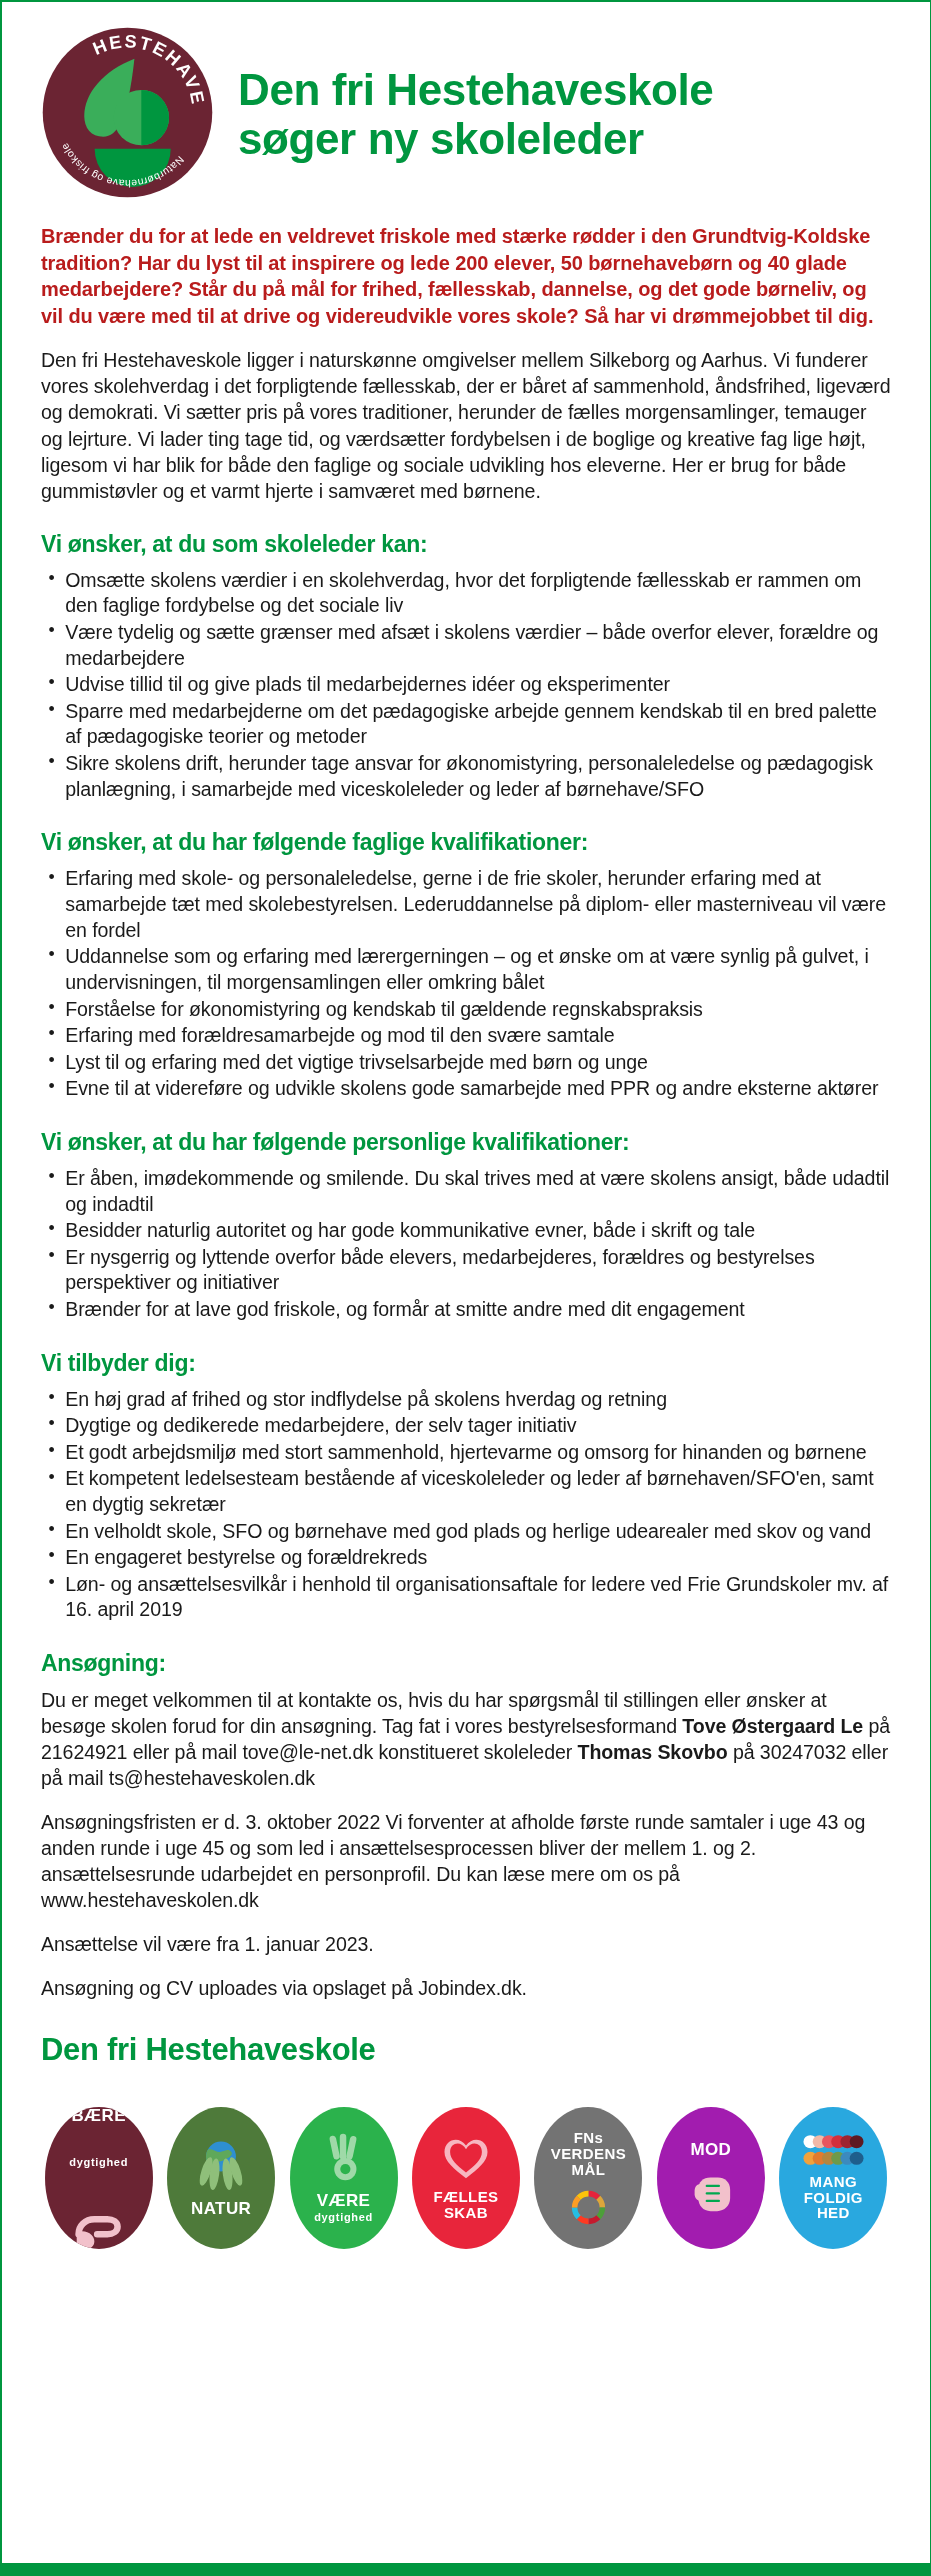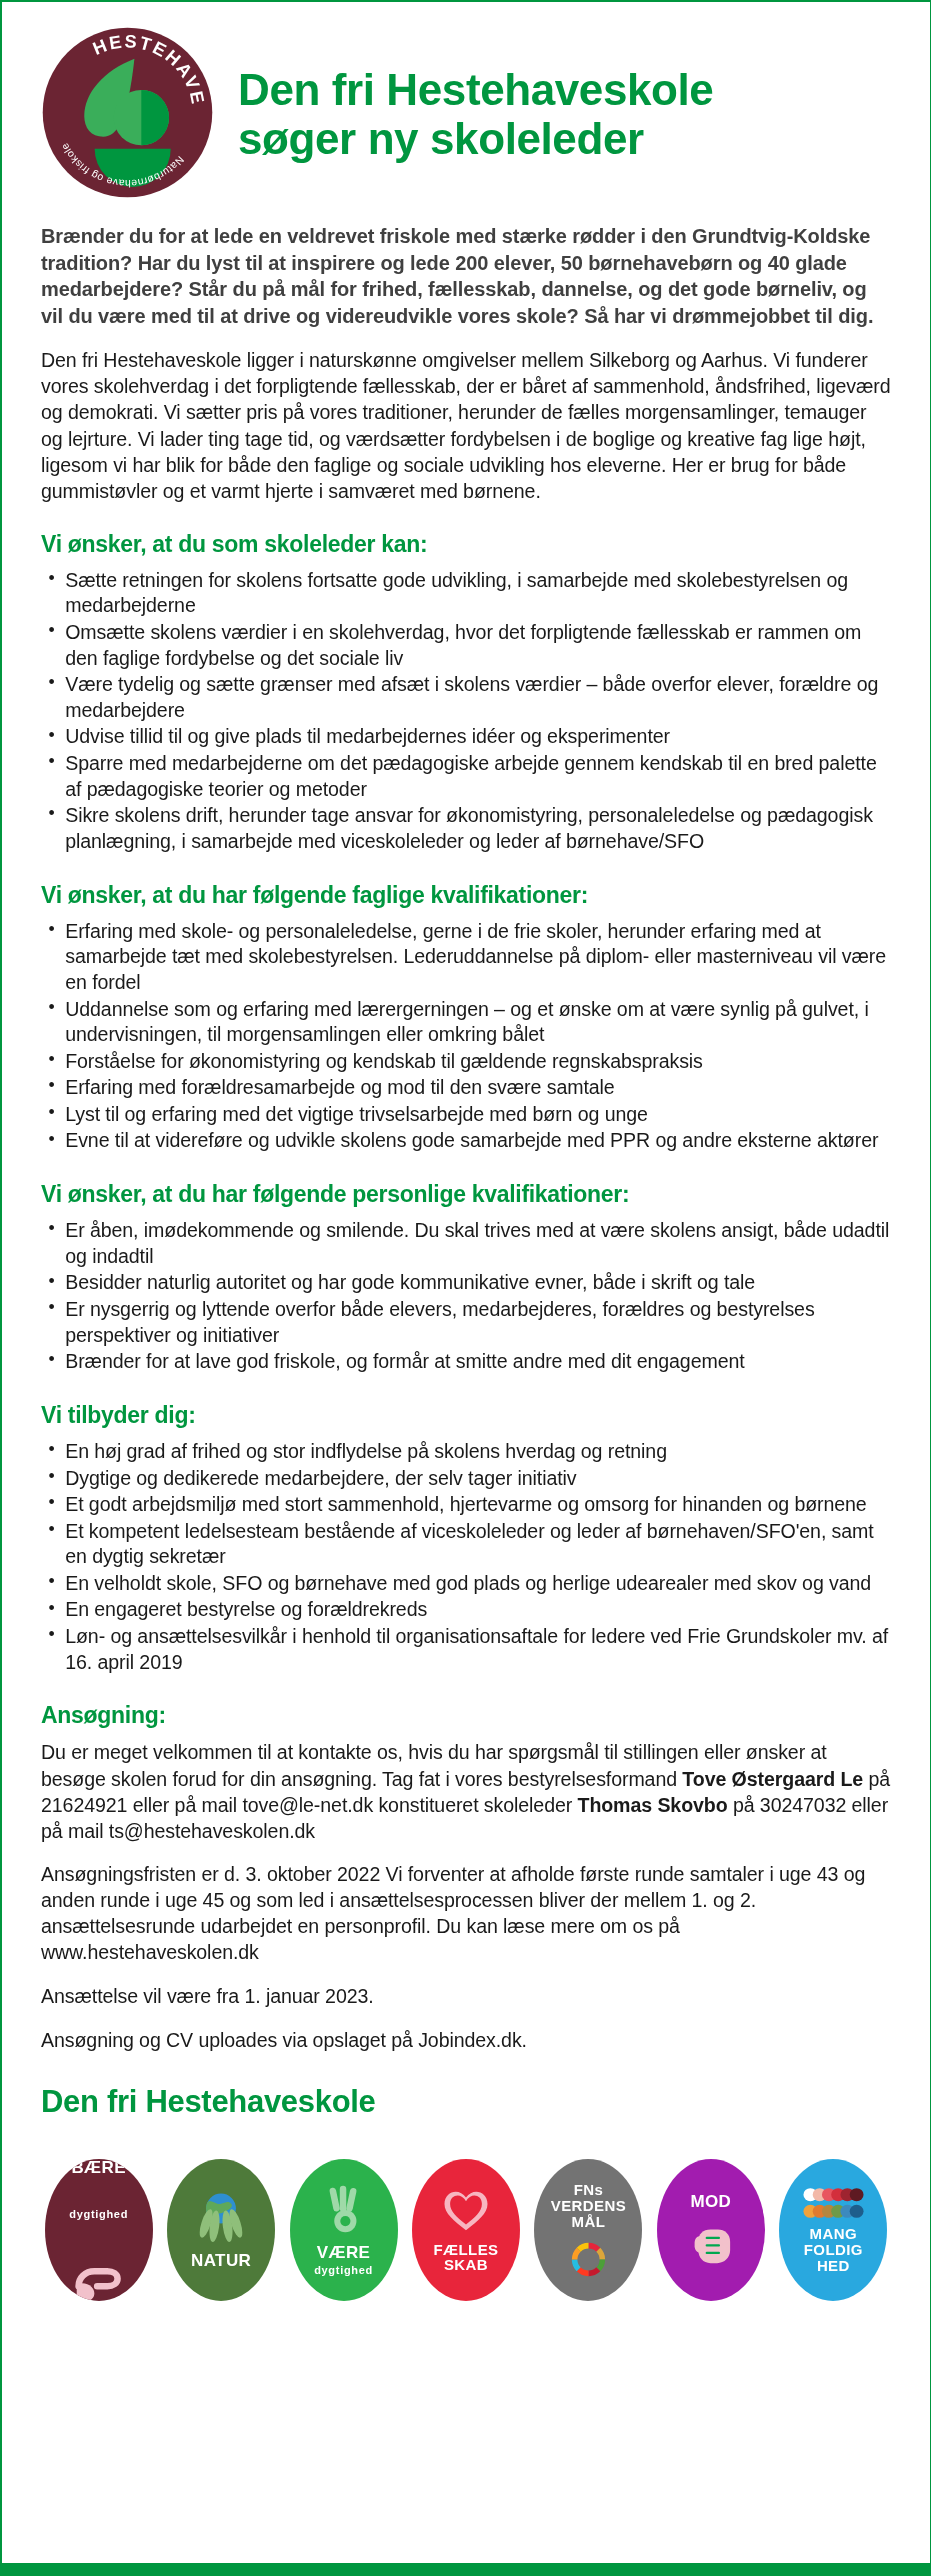--- a/index.html
+++ b/index.html
@@ -42,21 +42,21 @@
     font-family: "Liberation Sans", sans-serif;
     padding-top: 3.7px;
   }
   .headline .l2 { display:block; }
 
   
   .intro-bold {
     font-size: 20px;
     line-height: 1.33;
     font-weight: 700;
-    color: #404040;
+    color: #b91c1c;
     margin-top: 15px;
     letter-spacing: -0.1px;
   }
   .body-text {
     font-size: 19.6px;
     line-height: 1.33;
     color: #1a1a1a;
     margin-top: 17.7px;
     letter-spacing: -0.1px;
   }
@@ -200,21 +200,20 @@
         <span>Den fri Hestehaveskole</span>
         <span class="l2">søger ny skoleleder</span>
       </div>
     </div>
 
     <p class="intro-bold">Brænder du for at lede en veldrevet friskole med stærke rødder i den Grundtvig-Koldske tradition? Har du lyst til at inspirere og lede 200 elever, 50 børnehavebørn og 40 glade medarbejdere? Står du på mål for frihed, fællesskab, dannelse, og det gode børneliv, og vil du være med til at drive og videreudvikle vores skole? Så har vi drømmejobbet til dig.</p>
     <p class="body-text">Den fri Hestehaveskole ligger i naturskønne omgivelser mellem Silkeborg og Aarhus. Vi funderer vores skolehverdag i det forpligtende fællesskab, der er båret af sammenhold, åndsfrihed, ligeværd og demokrati. Vi sætter pris på vores traditioner, herunder de fælles morgensamlinger, temauger og lejrture. Vi lader ting tage tid, og værdsætter fordybelsen i de boglige og kreative fag lige højt, ligesom vi har blik for både den faglige og sociale udvikling hos eleverne. Her er brug for både gummistøvler og et varmt hjerte i samværet med børnene.</p>
 
     <h2 class="sec">Vi ønsker, at du som skoleleder kan:</h2>
     <ul class="blist">
-      <li>Sætte retningen for skolens fortsatte gode udvikling, i samarbejde med skolebestyrelsen og medarbejderne</li>
       <li>Omsætte skolens værdier i en skolehverdag, hvor det forpligtende fællesskab er rammen om den faglige fordybelse og det sociale liv</li>
       <li>Være tydelig og sætte grænser med afsæt i skolens værdier – både overfor elever, forældre og medarbejdere</li>
       <li>Udvise tillid til og give plads til medarbejdernes idéer og eksperimenter</li>
       <li>Sparre med medarbejderne om det pædagogiske arbejde gennem kendskab til en bred palette af pædagogiske teorier og metoder</li>
       <li>Sikre skolens drift, herunder tage ansvar for økonomistyring, personaleledelse og pædagogisk planlægning, i samarbejde med viceskoleleder og leder af børnehave/SFO</li>
     </ul>
 
     <h2 class="sec">Vi ønsker, at du har følgende faglige kvalifikationer:</h2>
     <ul class="blist">
       <li>Erfaring med skole- og personaleledelse, gerne i de frie skoler, herunder erfaring med at samarbejde tæt med skolebestyrelsen. Lederuddannelse på diplom- eller masterniveau vil være en fordel</li>

